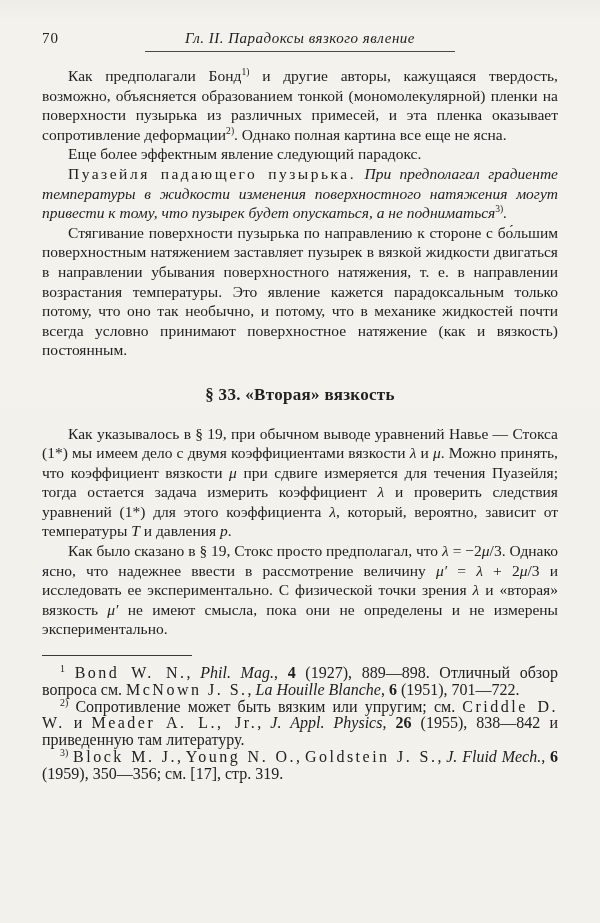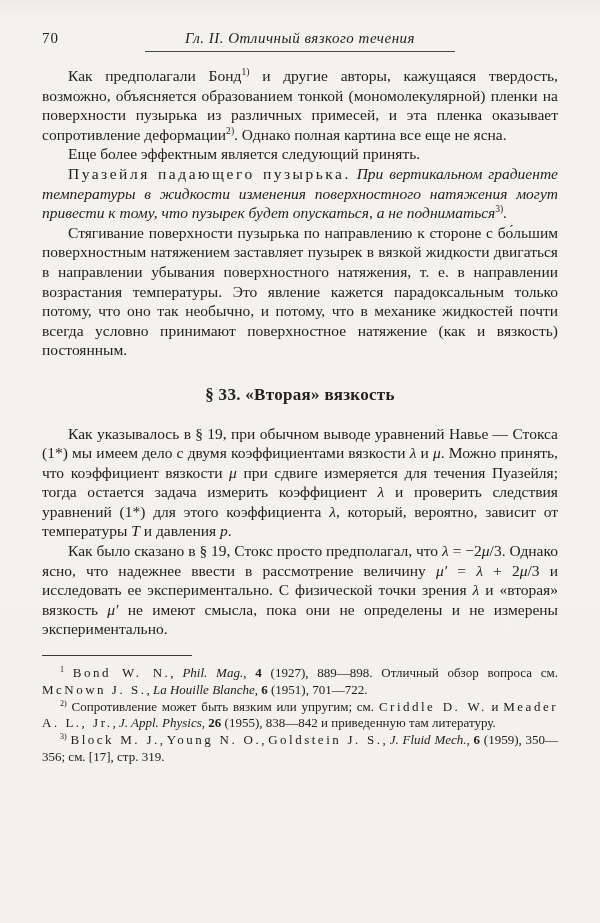--- a/index.html
+++ b/index.html
@@ -58,41 +58,41 @@
     line-height: 0;
     letter-spacing: 0;
   }
   .footnote-sep {
     width: 150px;
     height: 1px;
     background: #3b3a38;
     margin: 16px 0 9px 0;
   }
   .footnotes {
-    font-size: 13px;
+    font-size: 16px;
     line-height: 16.8px;
     text-align: justify;
   }
   p.footnote { margin: 0; text-indent: 18px; }
 </style>
 </head>
 <body>
 
 <div class="page">
   <div class="header">
     <span class="page-num">70</span>
-    <span class="running-header">Гл. II. Отличный вязкого течения</span>
+    <span class="running-header">Гл. II. Парадоксы вязкого явление</span>
     <span class="header-spacer"></span>
   </div>
   <div class="header-rule"></div>
 
   <div class="body-text" id="body-content">
       <p class="para indent"><span class="seg-n">Как предполагали Бонд</span><sup class="seg-sup">1)</sup><span class="seg-n"> и другие авторы, кажущаяся твердость, возможно, объясняется образованием тонкой (мономолекулярной) пленки на поверхности пузырька из различных примесей, и эта пленка оказывает сопротивление деформации</span><sup class="seg-sup">2)</sup><span class="seg-n">. Однако полная картина все еще не ясна.</span></p>
-      <p class="para indent"><span class="seg-n">Еще более эффектным является следующий принять.</span></p>
-      <p class="para indent"><span class="seg-sp">Пуазейля падающего пузырька.</span><span class="seg-n"> </span><span class="seg-i">При вертикальном градиенте температуры в жидкости изменения поверхностного натяжения могут привести к тому, что пузырек будет опускаться, а не подниматься</span><sup class="seg-sup">3)</sup><span class="seg-i">.</span></p>
+      <p class="para indent"><span class="seg-n">Еще более эффектным явление следующий парадокс.</span></p>
+      <p class="para indent"><span class="seg-sp">Пуазейля падающего пузырька.</span><span class="seg-n"> </span><span class="seg-i">При предполагал градиенте температуры в жидкости изменения поверхностного натяжения могут привести к тому, что пузырек будет опускаться, а не подниматься</span><sup class="seg-sup">3)</sup><span class="seg-i">.</span></p>
       <p class="para indent"><span class="seg-n">Стягивание поверхности пузырька по направлению к стороне с бо́льшим поверхностным натяжением заставляет пузырек в вязкой жидкости двигаться в направлении убывания поверхностного натяжения, т. е. в направлении возрастания температуры. Это явление кажется парадоксальным только потому, что оно так необычно, и потому, что в механике жидкостей почти всегда условно принимают поверхностное натяжение (как и вязкость) постоянным.</span></p>
       <div class="section-heading">§ 33. «Вторая» вязкость</div>
       <p class="para indent"><span class="seg-n">Как указывалось в § 19, при обычном выводе уравнений Навье — Стокса (1*) мы имеем дело с двумя коэффициентами вязкости </span><span class="seg-i">λ</span><span class="seg-n"> и </span><span class="seg-i">μ</span><span class="seg-n">. Можно принять, что коэффициент вязкости </span><span class="seg-i">μ</span><span class="seg-n"> при сдвиге измеряется для течения Пуазейля; тогда остается задача измерить коэффициент </span><span class="seg-i">λ</span><span class="seg-n"> и проверить следствия уравнений (1*) для этого коэффициента </span><span class="seg-i">λ</span><span class="seg-n">, который, вероятно, зависит от температуры </span><span class="seg-i">T</span><span class="seg-n"> и давления </span><span class="seg-i">p</span><span class="seg-n">.</span></p>
       <p class="para indent"><span class="seg-n">Как было сказано в § 19, Стокс просто предполагал, что </span><span class="seg-i">λ</span><span class="seg-n"> = −2</span><span class="seg-i">μ</span><span class="seg-n">/3. Однако ясно, что надежнее ввести в рассмотрение величину </span><span class="seg-i">μ′</span><span class="seg-n"> = </span><span class="seg-i">λ</span><span class="seg-n"> + 2</span><span class="seg-i">μ</span><span class="seg-n">/3 и исследовать ее экспериментально. С физической точки зрения </span><span class="seg-i">λ</span><span class="seg-n"> и «вторая» вязкость </span><span class="seg-i">μ′</span><span class="seg-n"> не имеют смысла, пока они не определены и не измерены экспериментально.</span></p>
     </div>
 
   <div class="footnote-sep"></div>
   <div class="footnotes" id="footnotes">
       <p class="footnote"><sup class="seg-sup">1</sup><span class="seg-n"> </span><span class="seg-sp">Bond W. N.</span><span class="seg-n">, </span><span class="seg-i">Phil. Mag.</span><span class="seg-n">, </span><span class="seg-b">4</span><span class="seg-n"> (1927), 889—898. Отличный обзор вопроса см. </span><span class="seg-sp">McNown J. S.</span><span class="seg-n">, </span><span class="seg-i">La Houille Blanche</span><span class="seg-n">, </span><span class="seg-b">6</span><span class="seg-n"> (1951), 701—722.</span></p>
       <p class="footnote"><sup class="seg-sup">2)</sup><span class="seg-n"> Сопротивление может быть вязким или упругим; см. </span><span class="seg-sp">Criddle D. W.</span><span class="seg-n"> и </span><span class="seg-sp">Meader A. L., Jr.</span><span class="seg-n">, </span><span class="seg-i">J. Appl. Physics</span><span class="seg-n">, </span><span class="seg-b">26</span><span class="seg-n"> (1955), 838—842 и приведенную там литературу.</span></p>

